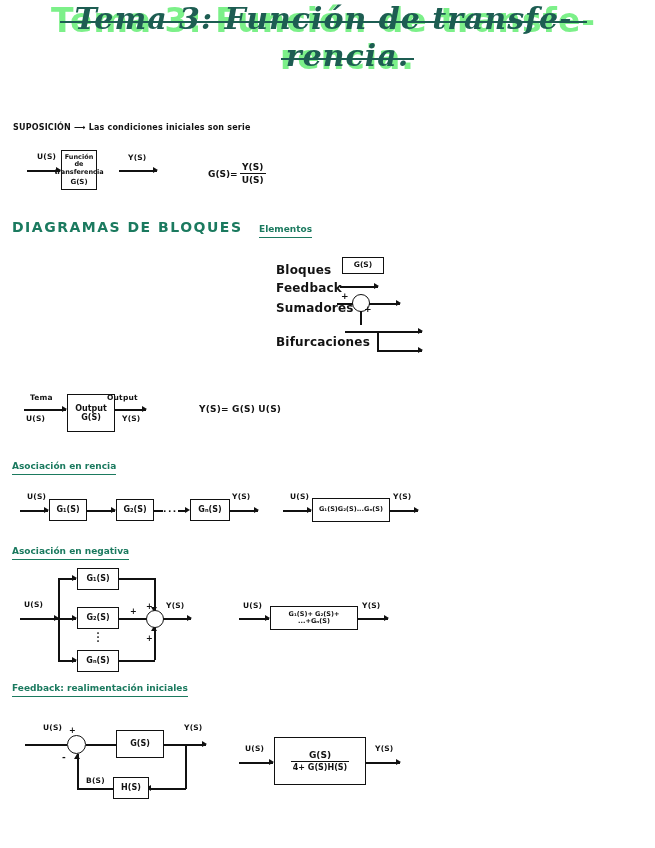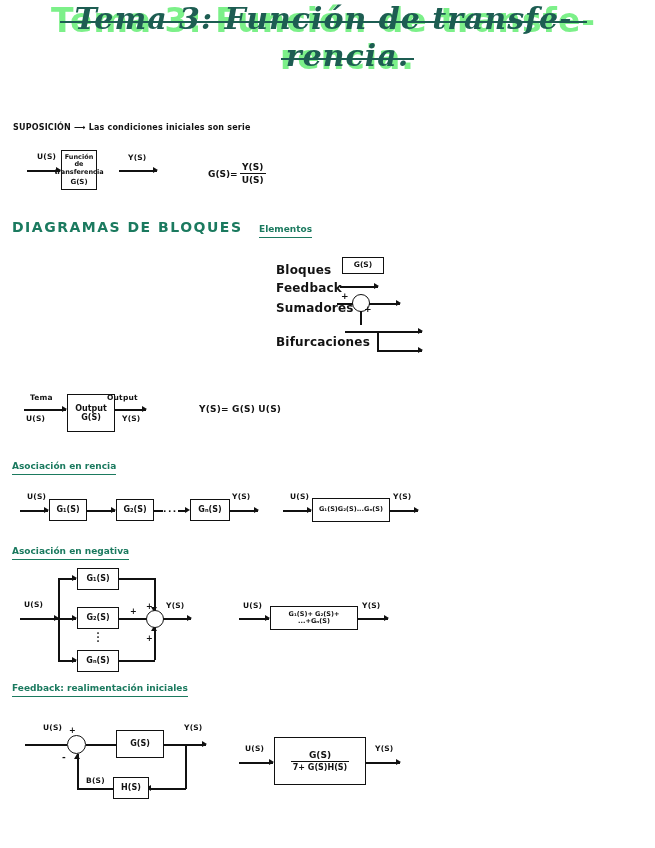--- a/index.html
+++ b/index.html
@@ -373,21 +373,21 @@
   </div>
 
   <div>
     <div class="hw hw-sm" style="left:245px; top:744px;">U(S)</div>
     <div class="line-h" style="left:239px; top:762px; width:34px;"></div>
     <div class="arrow-r" style="left:269px; top:759px;"></div>
     <div class="box" style="left:274px; top:737px; width:92px; height:48px;">
       <span class="frac">
         <span class="num" style="font-size:9px;">G(S)</span>
         <span class="bar"></span>
-        <span class="den" style="font-size:8px;">7+ G(S)H(S)</span>
+        <span class="den" style="font-size:8px;">4+ G(S)H(S)</span>
       </span>
     </div>
     <div class="line-h" style="left:366px; top:762px; width:34px;"></div>
     <div class="arrow-r" style="left:396px; top:759px;"></div>
     <div class="hw hw-sm" style="left:375px; top:744px;">Y(S)</div>
   </div>
 
 </div>
 
 </body></html>

